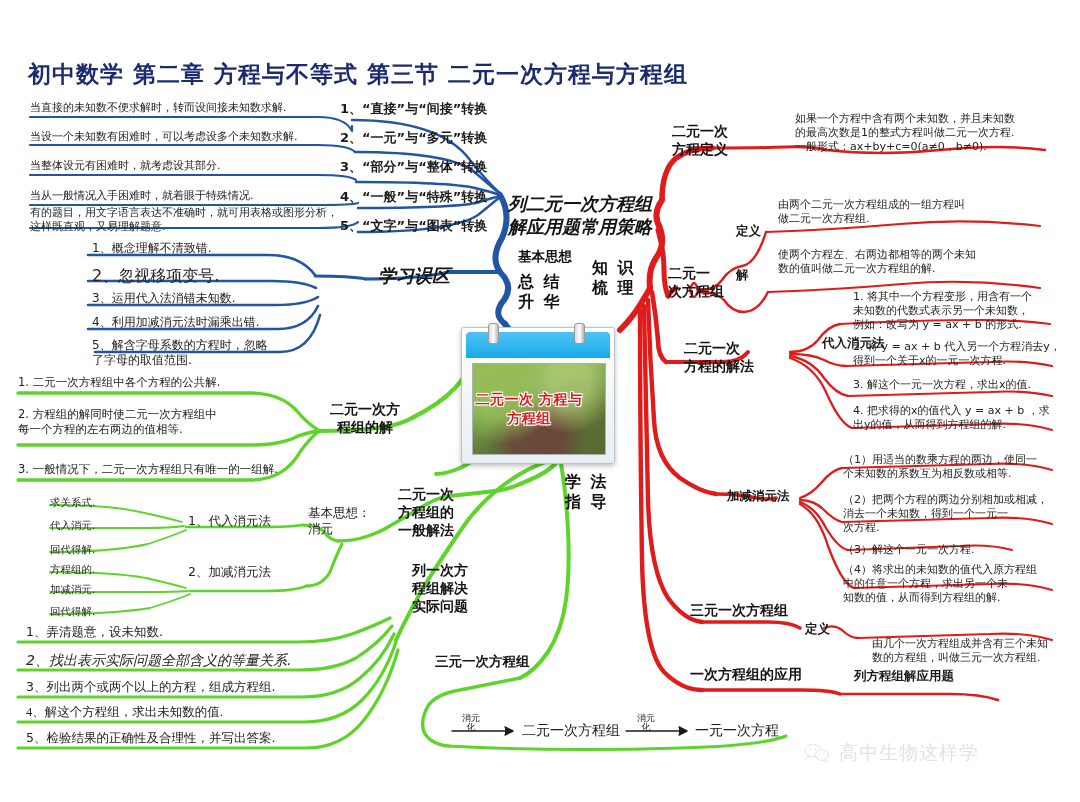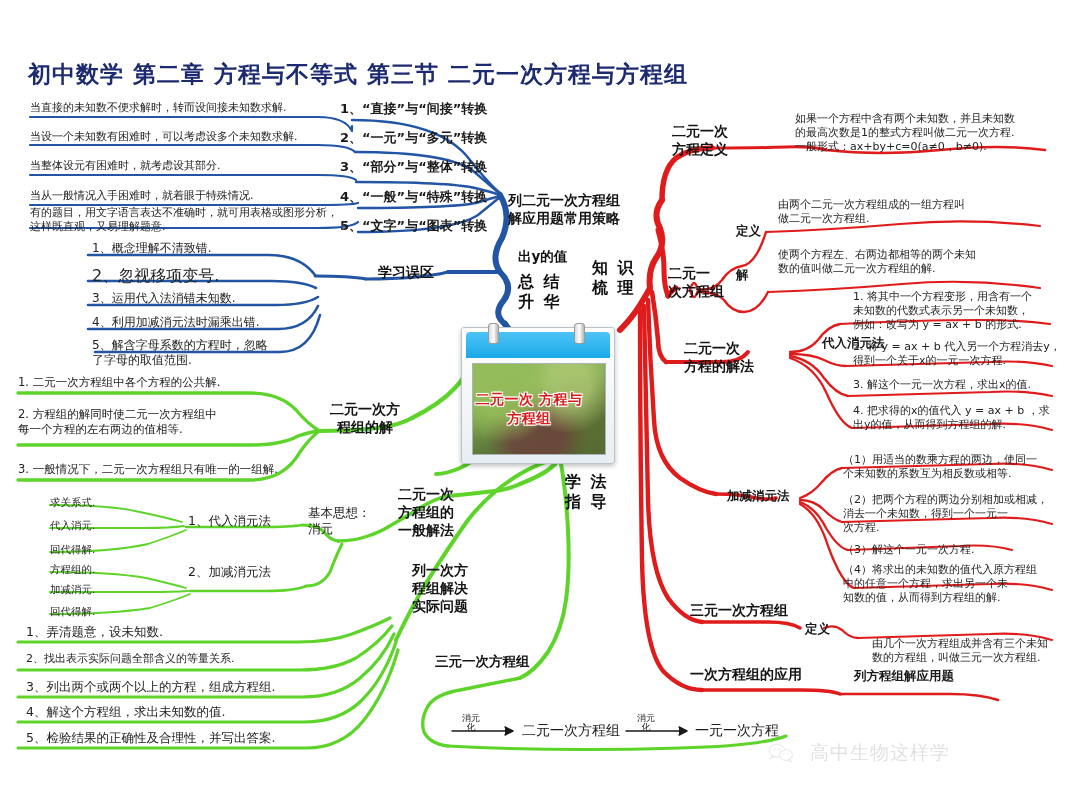--- a/index.html
+++ b/index.html
@@ -25,21 +25,21 @@
     font-size:23px;
     font-weight:bold;
     color:#1c2a70;
     letter-spacing:1px;
     white-space:nowrap;
   }
 
   
   .blue-leaf{font-size:11px;color:#232323;}
   .blue-mid{font-size:13px;font-weight:bold;color:#1a1a1a;}
-  .blue-node{font-size:14px;font-weight:bold;color:#141414;}
+  .blue-node{font-size:18px;font-weight:bold;color:#141414;font-style:italic;}
 
   
   .green-leaf{font-size:11.5px;color:#232323;}
   .green-small{font-size:10.5px;color:#2a2a2a;}
   .green-mid{font-size:12.5px;color:#1a1a1a;}
   .green-node{font-size:14px;font-weight:bold;color:#141414;text-align:center;}
   .green-node2{font-size:13.5px;font-weight:bold;color:#141414;}
 
   
   .red-leaf{font-size:11px;color:#232323;}
@@ -92,22 +92,22 @@
     line-height:1.35;
     text-shadow:
       -1px -1px 0 #fff, 1px -1px 0 #fff,
       -1px  1px 0 #fff, 1px  1px 0 #fff,
       0 0 3px #fff;
     letter-spacing:.5px;
   }
 
   
   #watermark{
-    position:absolute;left:768px;top:740px;
-    display:flex;align-items:center;gap:16px;
+    position:absolute;left:804px;top:740px;
+    display:flex;align-items:center;gap:9px;
     opacity:.42;
   }
   #wm-text{font-size:19px;color:#b9b9b9;letter-spacing:1px;}
   #wm-icon{width:26px;height:22px;}
 </style>
 </head>
 <body>
 
 <div id="canvas">
 
@@ -280,21 +280,21 @@
 
   <div class="t blue-leaf" style="left:92px;top:241px;font-size:12px;">1、概念理解不清致错.</div>
   <div class="t blue-leaf" style="left:92px;top:266px;font-size:16px;">2、忽视移项变号.</div>
   <div class="t blue-leaf" style="left:92px;top:291px;font-size:12px;">3、运用代入法消错未知数.</div>
   <div class="t blue-leaf" style="left:92px;top:315px;font-size:12px;">4、利用加减消元法时漏乘出错.</div>
   <div class="t blue-leaf" style="left:92px;top:338px;font-size:12px;">5、解含字母系数的方程时，忽略
     了字母的取值范围.</div>
 
   <div class="t blue-node" style="left:378px;top:264px;">学习误区</div>
 
-  <div class="t core-lab-sm" style="left:518px;top:248px;">出y的值</div>
+  <div class="t core-lab-sm" style="left:518px;top:248px;">基本思想</div>
   <div class="t core-lab" style="left:518px;top:272px;">总 结
 升 华</div>
   <div class="t core-lab" style="left:592px;top:258px;">知 识
 梳 理</div>
   <div class="t core-lab" style="left:565px;top:472px;">学 法
 指 导</div>
 
   <div id="card">
     <div id="card-head"></div>
     <div class="ring" id="ring1"></div>
@@ -367,23 +367,23 @@
 
   <div class="t green-mid" style="left:188px;top:513px;">1、代入消元法</div>
   <div class="t green-mid" style="left:188px;top:564px;">2、加减消元法</div>
   <div class="t green-mid" style="left:308px;top:505px;">基本思想：
 消元</div>
   <div class="t green-node" style="left:398px;top:486px;">二元一次
 方程组的
 一般解法</div>
 
   <div class="t green-leaf" style="left:26px;top:624px;font-size:12.5px;">1、弄清题意，设未知数.</div>
-  <div class="t green-leaf" style="left:26px;top:652px;font-size:11px;">2、找出表示实际问题全部含义的等量关系.</div>
+  <div class="t green-leaf" style="left:26px;top:652px;font-size:14px;font-style:italic;">2、找出表示实际问题全部含义的等量关系.</div>
   <div class="t green-leaf" style="left:26px;top:679px;font-size:12.5px;">3、列出两个或两个以上的方程，组成方程组.</div>
-  <div class="t green-leaf" style="left:26px;top:704px;font-size:12.5px;">4、解这个方程组，求出未知数的值.</div>
+  <div class="t green-leaf" style="left:26px;top:704px;font-size:12.5px;font-family:Liberation Serif, serif;">4、解这个方程组，求出未知数的值.</div>
   <div class="t green-leaf" style="left:26px;top:730px;font-size:12.5px;">5、检验结果的正确性及合理性，并写出答案.</div>
 
   <div class="t green-node" style="left:412px;top:562px;">列一次方
 程组解决
 实际问题</div>
   <div class="t green-node2" style="left:435px;top:653px;">三元一次方程组</div>
 
   <div class="t" style="left:462px;top:714px;font-size:9px;text-align:center;line-height:1.05;">消元
 化</div>
   <div class="t" style="left:522px;top:722px;font-size:14px;">二元一次方程组</div>

